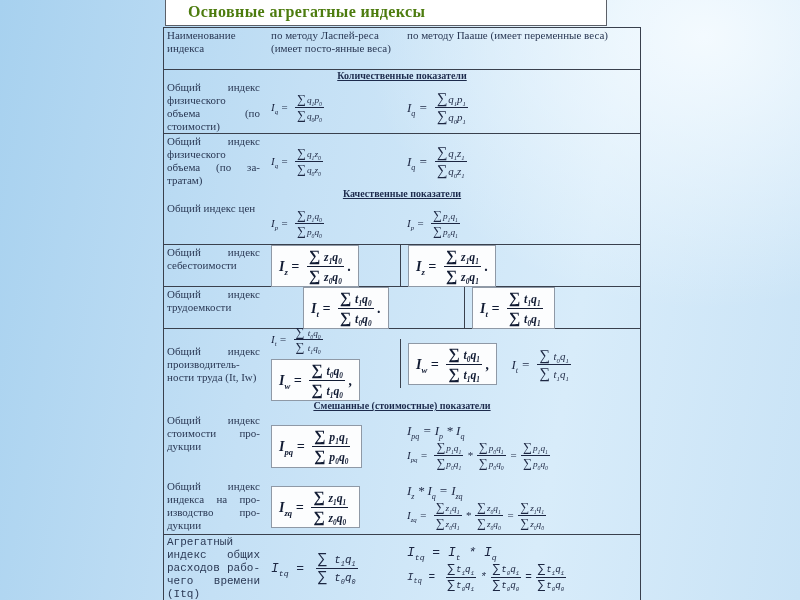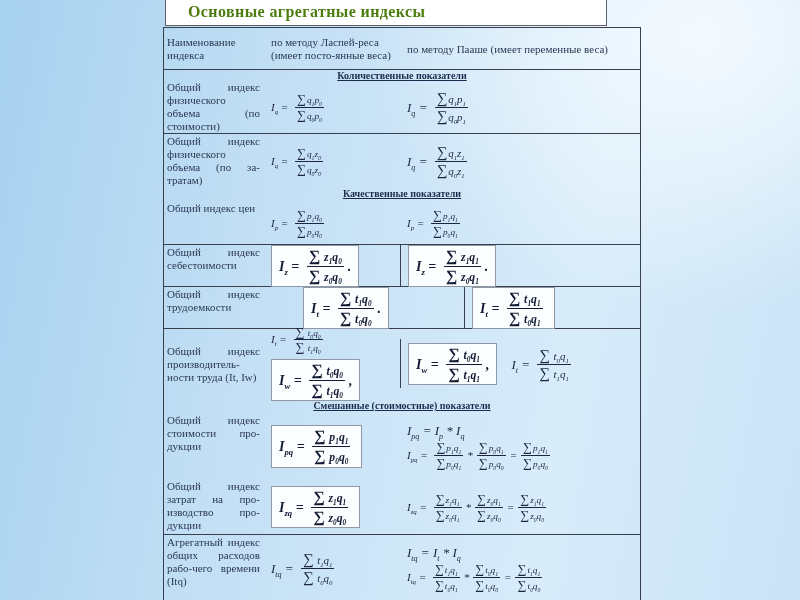--- a/index.html
+++ b/index.html
@@ -30,26 +30,26 @@
       font-size:11px;line-height:13px;text-align:justify;color:#2a3854;}
   .c2{width:136px;box-sizing:border-box;padding:1px 2px 0 7px;font-size:11px;line-height:13px;}
   .c3{flex:1;box-sizing:border-box;padding:1px 2px 0 7px;font-size:11px;line-height:13px;}
   .row.vdiv .c3{border-left:1px solid #39404d;}
   .section{
     display:block;text-align:center;font-size:10px;font-weight:bold;
     color:#1c2a4c;text-decoration:underline;box-sizing:border-box;
     padding-top:0;line-height:12px;
   }
   
-  .r-head{height:41px;align-items:center;} .r-sec1{height:11px;line-height:11px;}
+  .r-head{height:41px;} .r-sec1{height:11px;line-height:11px;}
   .r0{height:53px;} .r1{height:54px;}
   .r-sec2{height:14px;line-height:14px;}
   .r2{height:43px;} .r3{height:42px;} .r4{height:42px;gap:32px;} .r5{height:70px;align-items:center;}
   .r-sec3{height:15px;line-height:15px;text-decoration:underline;}
-  .r6{height:66px;} .r7{height:55px;} .r8{height:67px;}
+  .r6{height:66px;} .r7{height:55px;} .r8{height:67px;font-family:Liberation Mono, monospace;}
   
   .fcell{display:flex;flex-direction:column;justify-content:center;}
   .fline{display:flex;align-items:center;margin:2px 0;}
   .fseg{
     display:inline-flex;align-items:center;
     font-size:13px;font-style:italic;color:#1c2642;white-space:pre;
   }
   .fseg.fsmall{font-size:11px;}
   .fseg.boxed{
     background:#fcfdfe;border:1px solid #8f99a6;
@@ -189,27 +189,30 @@
           <div class="fline">
             <span class="fseg"><span class="mtx">I<sub>pq</sub> = I<sub>p</sub> * I<sub>q</sub></span></span>
           </div>
           <div class="fline">
             <span class="fseg fsmall"><span class="mtx">I<sub>pq</sub> = </span><span class="frac"><span class="num"><span class="sum">∑</span>p<sub>1</sub>q<sub>1</sub></span><span class="den"><span class="sum">∑</span>p<sub>0</sub>q<sub>1</sub></span></span><span class="mtx">*</span><span class="frac"><span class="num"><span class="sum">∑</span>p<sub>0</sub>q<sub>1</sub></span><span class="den"><span class="sum">∑</span>p<sub>0</sub>q<sub>0</sub></span></span><span class="mtx">=</span><span class="frac"><span class="num"><span class="sum">∑</span>p<sub>1</sub>q<sub>1</sub></span><span class="den"><span class="sum">∑</span>p<sub>0</sub>q<sub>0</sub></span></span></span>
           </div>
         </div>
     </div>
 
     <div class="row r7">
-      <div class="c1">Общий индекс затрат на про-изводство про-дукции</div>
+      <div class="c1">Общий индекс индекса на про-изводство про-дукции</div>
       <div class="c2 fcell">
           <div class="fline">
             <span class="fseg boxed fbold"><span class="mtx">I<sub>zq</sub> = </span><span class="frac"><span class="num"><span class="sum">∑</span> z<sub>1</sub>q<sub>1</sub></span><span class="den"><span class="sum">∑</span> z<sub>0</sub>q<sub>0</sub></span></span></span>
           </div>
         </div>
       <div class="c3 fcell">
+          <div class="fline">
+            <span class="fseg"><span class="mtx">I<sub>z</sub> * I<sub>q</sub> = I<sub>zq</sub></span></span>
+          </div>
           <div class="fline">
             <span class="fseg fsmall"><span class="mtx">I<sub>zq</sub> = </span><span class="frac"><span class="num"><span class="sum">∑</span>z<sub>1</sub>q<sub>1</sub></span><span class="den"><span class="sum">∑</span>z<sub>0</sub>q<sub>1</sub></span></span><span class="mtx">*</span><span class="frac"><span class="num"><span class="sum">∑</span>z<sub>0</sub>q<sub>1</sub></span><span class="den"><span class="sum">∑</span>z<sub>0</sub>q<sub>0</sub></span></span><span class="mtx">=</span><span class="frac"><span class="num"><span class="sum">∑</span>z<sub>1</sub>q<sub>1</sub></span><span class="den"><span class="sum">∑</span>z<sub>0</sub>q<sub>0</sub></span></span></span>
           </div>
         </div>
     </div>
 
     <div class="row r8 bt">
       <div class="c1">Агрегатный индекс общих расходов рабо-чего времени (Itq)</div>
       <div class="c2 fcell">
           <div class="fline">

